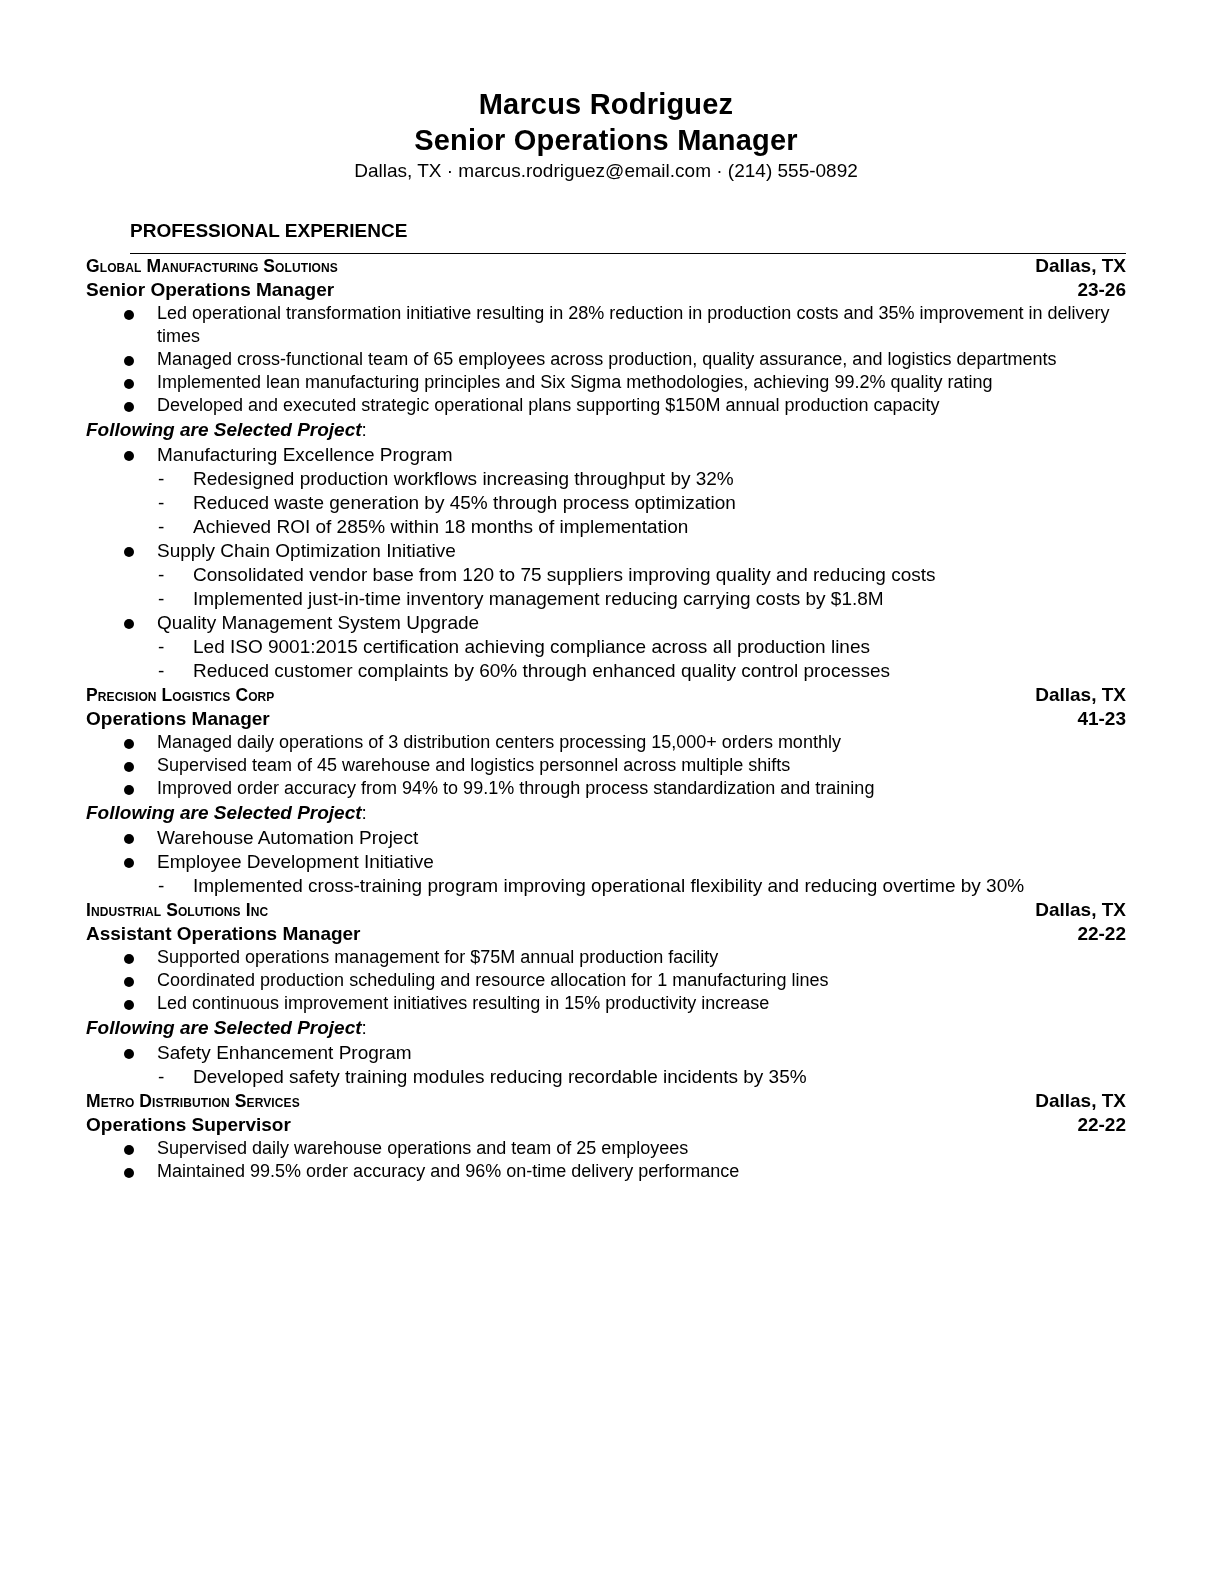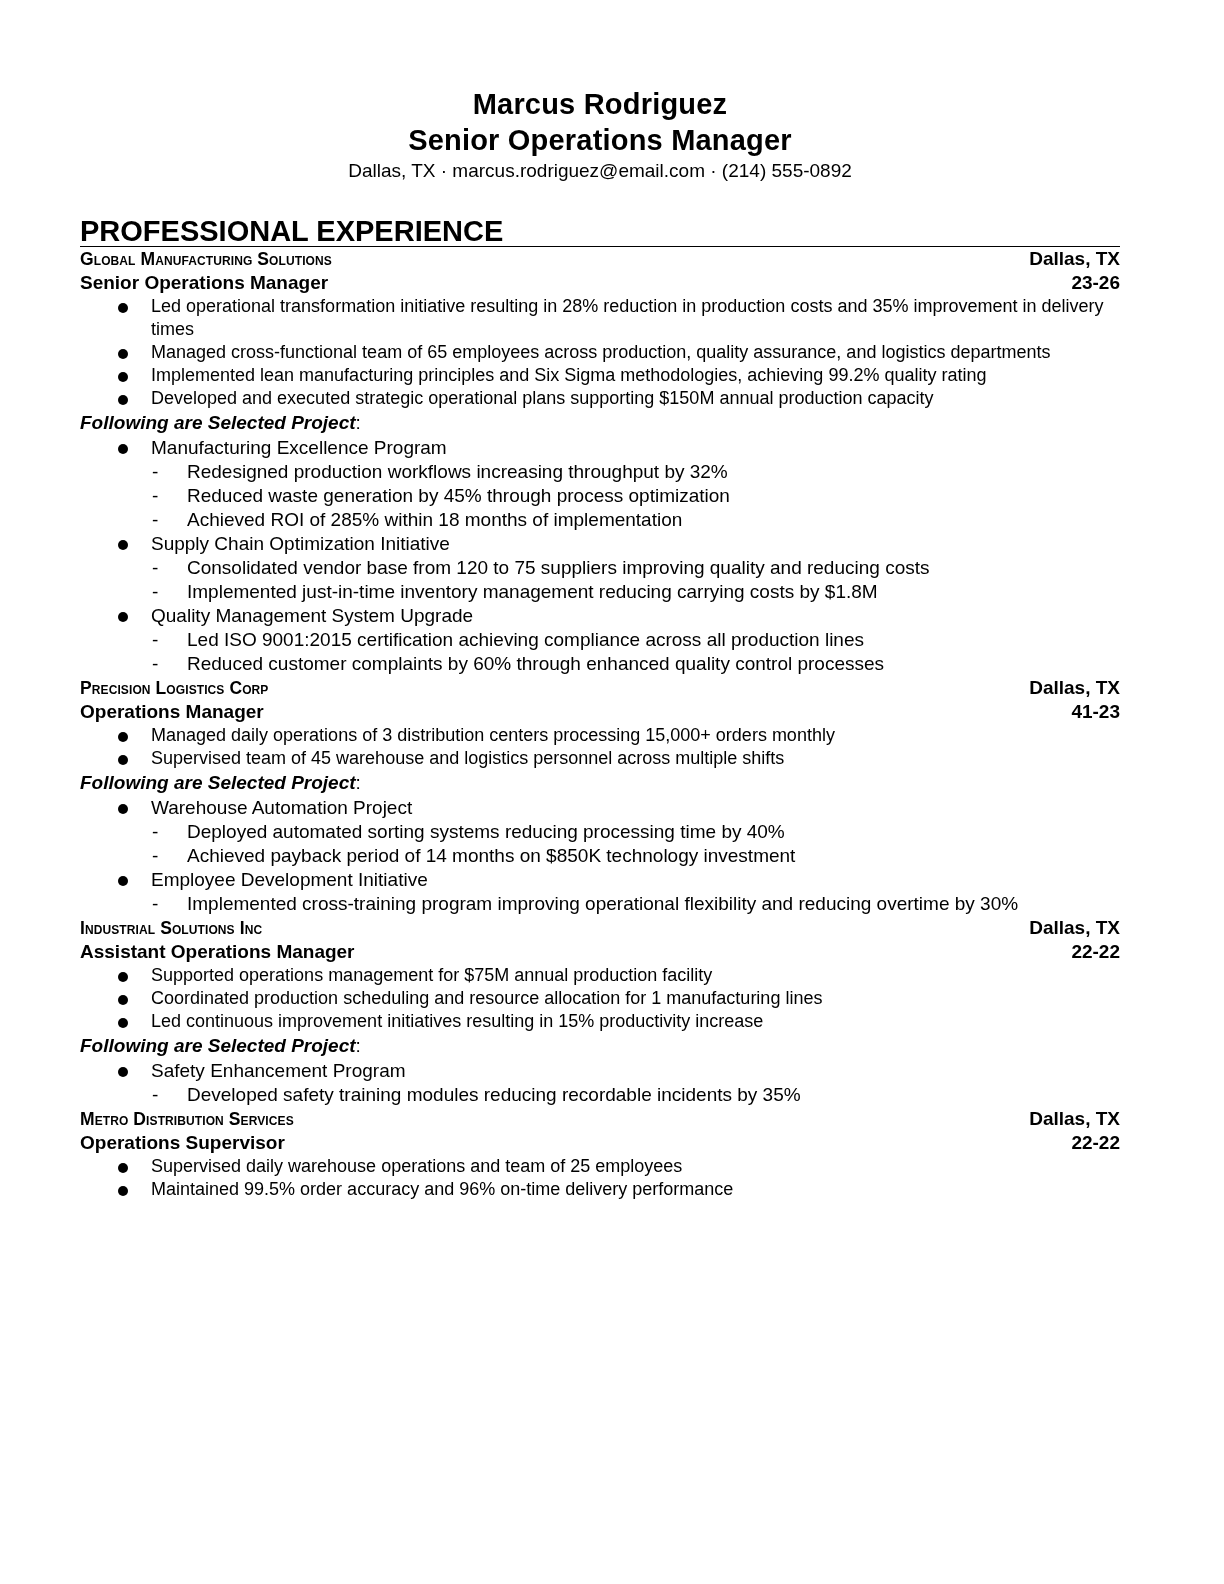--- a/index.html
+++ b/index.html
@@ -1,22 +1,22 @@
 <!DOCTYPE html>
 <html><head>
 <meta charset="utf-8">
 <style>
   html, body { margin:0; padding:0; background:#ffffff; }
   body { width:1224px; height:1584px; position:relative; overflow:hidden; color:#000; font-family:"Liberation Sans", sans-serif; }
-  .page { position:absolute; left:80px; top:86px; width:1040px; }
+  .page { position:absolute; left:86px; top:86px; width:1040px; }
   .header { text-align:center; }
   .name { font-weight:bold; font-size:29px; line-height:36px; letter-spacing:0.2px; }
   .title { font-weight:bold; font-size:29px; line-height:36px; letter-spacing:0.2px; }
   .contact { font-size:19px; line-height:24px; margin-top:1px; }
-  .section-heading { margin-top:35px; font-weight:bold; font-size:29px; line-height:26px; border-bottom:1.5px solid #000; padding-bottom:2px; }
+  .section-heading { margin-top:35px; font-weight:bold; font-size:19px; line-height:26px; border-bottom:1.5px solid #000; padding-bottom:9px;margin-left:44px; }
   .job { }
   .row { display:flex; justify-content:space-between; align-items:baseline; }
   .company { font-weight:bold; font-size:17.5px; line-height:24px; font-variant:small-caps; letter-spacing:0.1px; }
   .location { font-weight:bold; font-size:19px; line-height:24px; }
   .role { font-weight:bold; font-size:19px; line-height:24px; }
   .dates { font-weight:bold; font-size:19px; line-height:24px; }
   ul { list-style:none; margin:0; padding:0; }
   .bullets li { position:relative; padding-left:71px; font-size:18px; line-height:23px; }
   .bullets li::before { content:""; position:absolute; left:38px; top:8px; width:10px; height:10px; border-radius:50%; background:#000; }
   .proj-label { font-size:19px; line-height:26px; }
@@ -85,28 +85,25 @@
         <span class="company">Precision Logistics Corp</span>
         <span class="location">Dallas, TX</span>
       </div>
       <div class="row">
         <span class="role">Operations Manager</span>
         <span class="dates">41-23</span>
       </div>
       <ul class="bullets">
         <li>Managed daily operations of 3 distribution centers processing 15,000+ orders monthly</li>
         <li>Supervised team of 45 warehouse and logistics personnel across multiple shifts</li>
+        <li>Improved order accuracy from 94% to 99.1% through process standardization and training</li>
       </ul>
       <div class="proj-label"><b>Following are Selected Project</b><span>:</span></div>
       <ul class="projects">
         <li><span>Warehouse Automation Project</span>
-          <ul class="subs">
-            <li>Deployed automated sorting systems reducing processing time by 40%</li>
-            <li>Achieved payback period of 14 months on $850K technology investment</li>
-          </ul>
         </li>
         <li><span>Employee Development Initiative</span>
           <ul class="subs">
             <li>Implemented cross-training program improving operational flexibility and reducing overtime by 30%</li>
           </ul>
         </li>
       </ul>
     </div>
 
     <div class="job">

